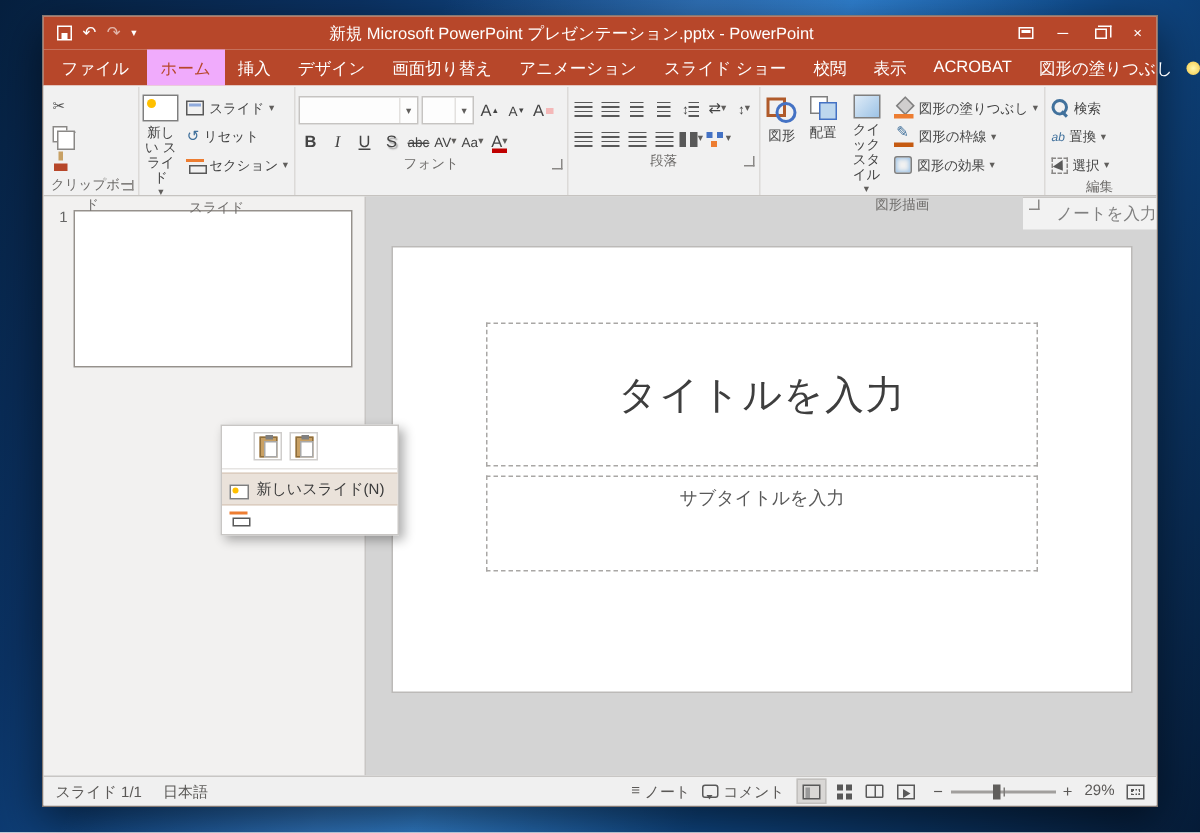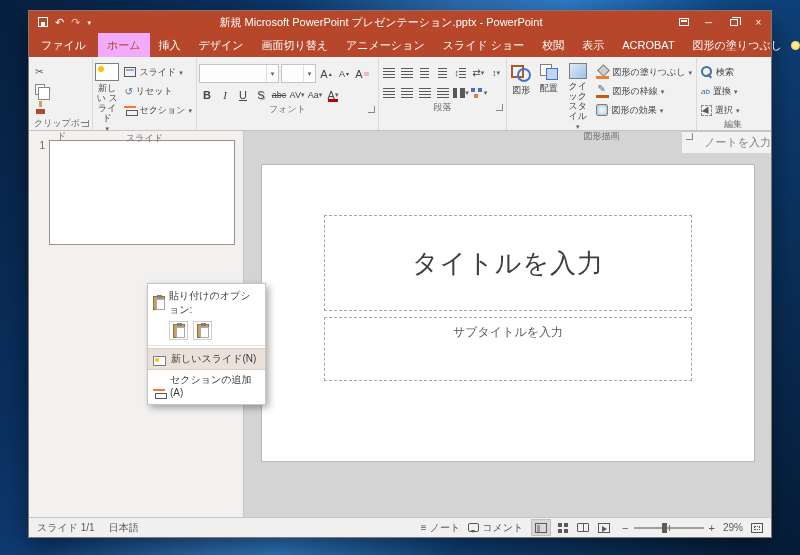--- a/index.html
+++ b/index.html
@@ -430,39 +430,34 @@
               </div>
           </div>
         </div>
         <div class="notes">
             <span>ノートを入力</span>
           </div>
       </div>
     </div>
 
     <div class="ctxmenu">
-      <div class="ctx-head">
-        <span class="mi ic-clip-s"></span>
-        <span>貼り付けのオプション:</span>
-      </div>
       <div class="ctx-pastes">
         <div class="pbtn">
             <span class="mi ic-clip-s"></span>
           </div>
         <div class="pbtn">
             <span class="mi ic-clip-s"></span>
           </div>
       </div>
       <div class="ctx-item hl">
         <span class="mi ic-slide-s"></span>
         <span>新しいスライド(N)</span>
       </div>
       <div class="ctx-item">
         <span class="mi mi-sec"></span>
-        <span>セクションの追加(A)</span>
       </div>
     </div>
 
     <div class="statusbar">
       <span>スライド 1/1</span>
       <span>日本語</span>
       <div class="sb-r">
         <span class="sb-it">
             <span>≡</span>
             <span>ノート</span>

